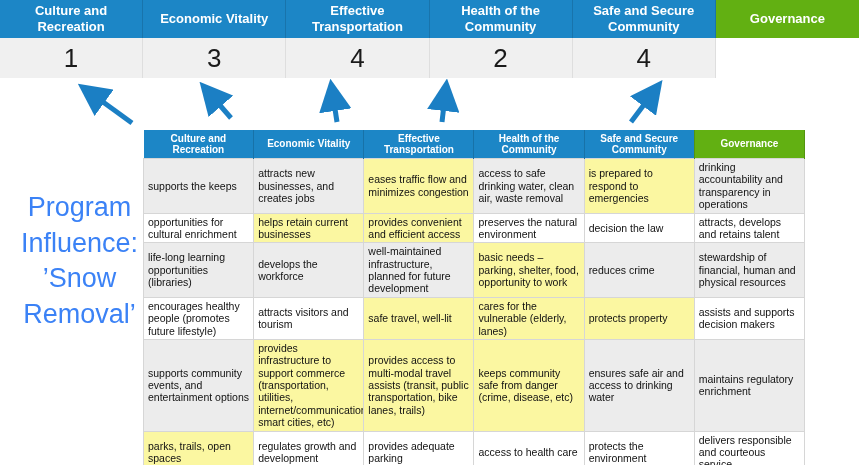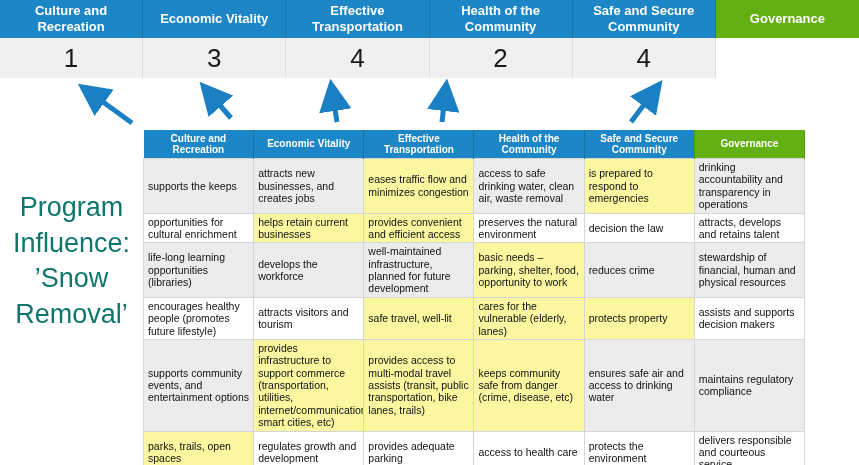--- a/index.html
+++ b/index.html
@@ -24,21 +24,21 @@
     border-right:1px solid #dedede;box-sizing:border-box;
   }
   .top-col:last-child .top-score{border-right:none;}
   
   .arrow-layer{position:absolute;top:0;left:0;width:859px;height:465px;pointer-events:none;}
   .arrow-line{stroke:var(--arrow,#1b7fc4);stroke-width:5;fill:none;}
   .arrow-head{fill:var(--arrow,#1b7fc4);}
   
   .program-label{
     position:absolute;left:0;top:190px;width:143px;text-align:center;
-    font-size:27px;line-height:1.32;color:#0f766e;white-space:pre-line;
+    font-size:27px;line-height:1.32;color:#3b82f6;white-space:pre-line;padding-left:8px;
   }
   
   table.matrix{
     position:absolute;left:143px;top:130px;width:662px;
     border-collapse:collapse;table-layout:fixed;
   }
   table.matrix th{
     background:var(--blue,#1c86c6);color:#fff;font-size:10px;font-weight:bold;
     line-height:1.15;height:26px;padding:1px 2px;text-align:center;
     border-right:1px solid rgba(0,0,0,.15);vertical-align:middle;
@@ -143,21 +143,21 @@
         <td class="hl">cares for the vulnerable (elderly, lanes)</td>
         <td class="hl">protects property</td>
         <td>assists and supports decision makers</td>
       </tr>
       <tr class="shaded">
         <td>supports community events, and entertainment options</td>
         <td class="hl">provides infrastructure to support commerce (transportation, utilities, internet/communications, smart cities, etc)</td>
         <td class="hl">provides access to multi-modal travel assists (transit, public transportation, bike lanes, trails)</td>
         <td class="hl">keeps community safe from danger (crime, disease, etc)</td>
         <td>ensures safe air and access to drinking water</td>
-        <td>maintains regulatory compliance</td>
+        <td>maintains regulatory enrichment</td>
       </tr>
       <tr>
         <td class="hl">parks, trails, open spaces</td>
         <td>regulates growth and development</td>
         <td>provides adequate parking</td>
         <td>access to health care</td>
         <td>protects the environment</td>
         <td>delivers responsible and courteous service</td>
       </tr>
     </tbody>

